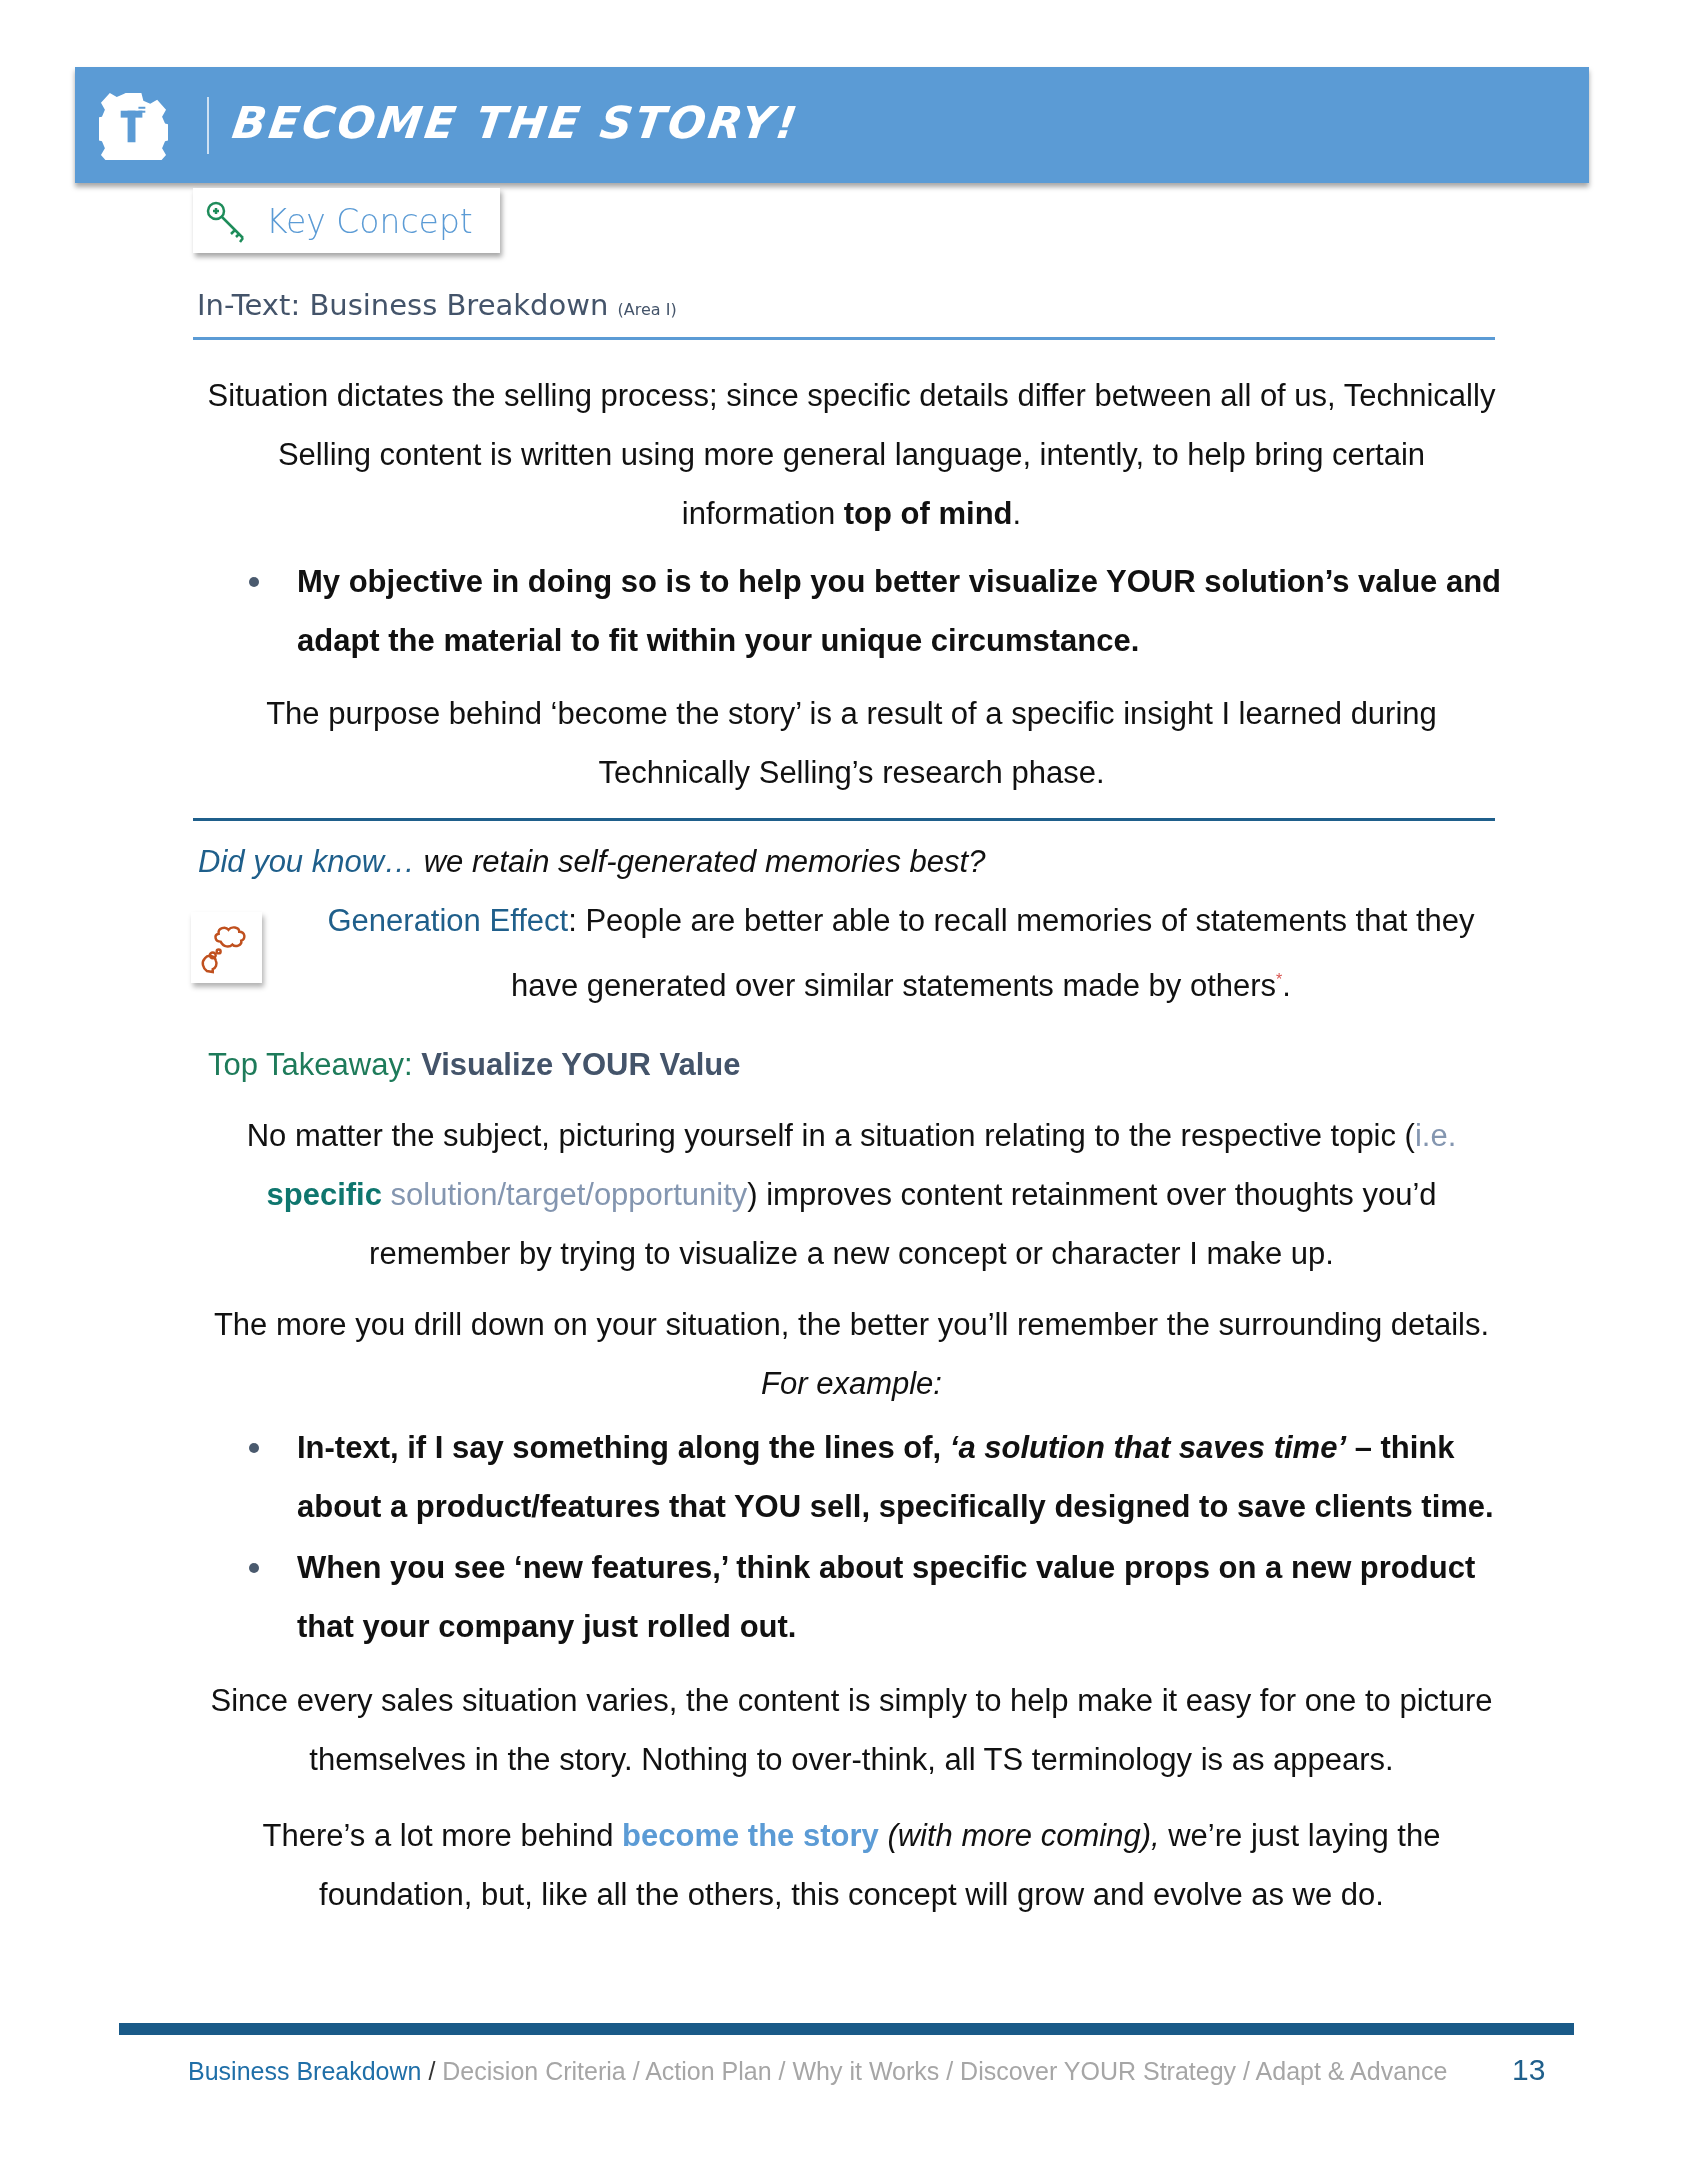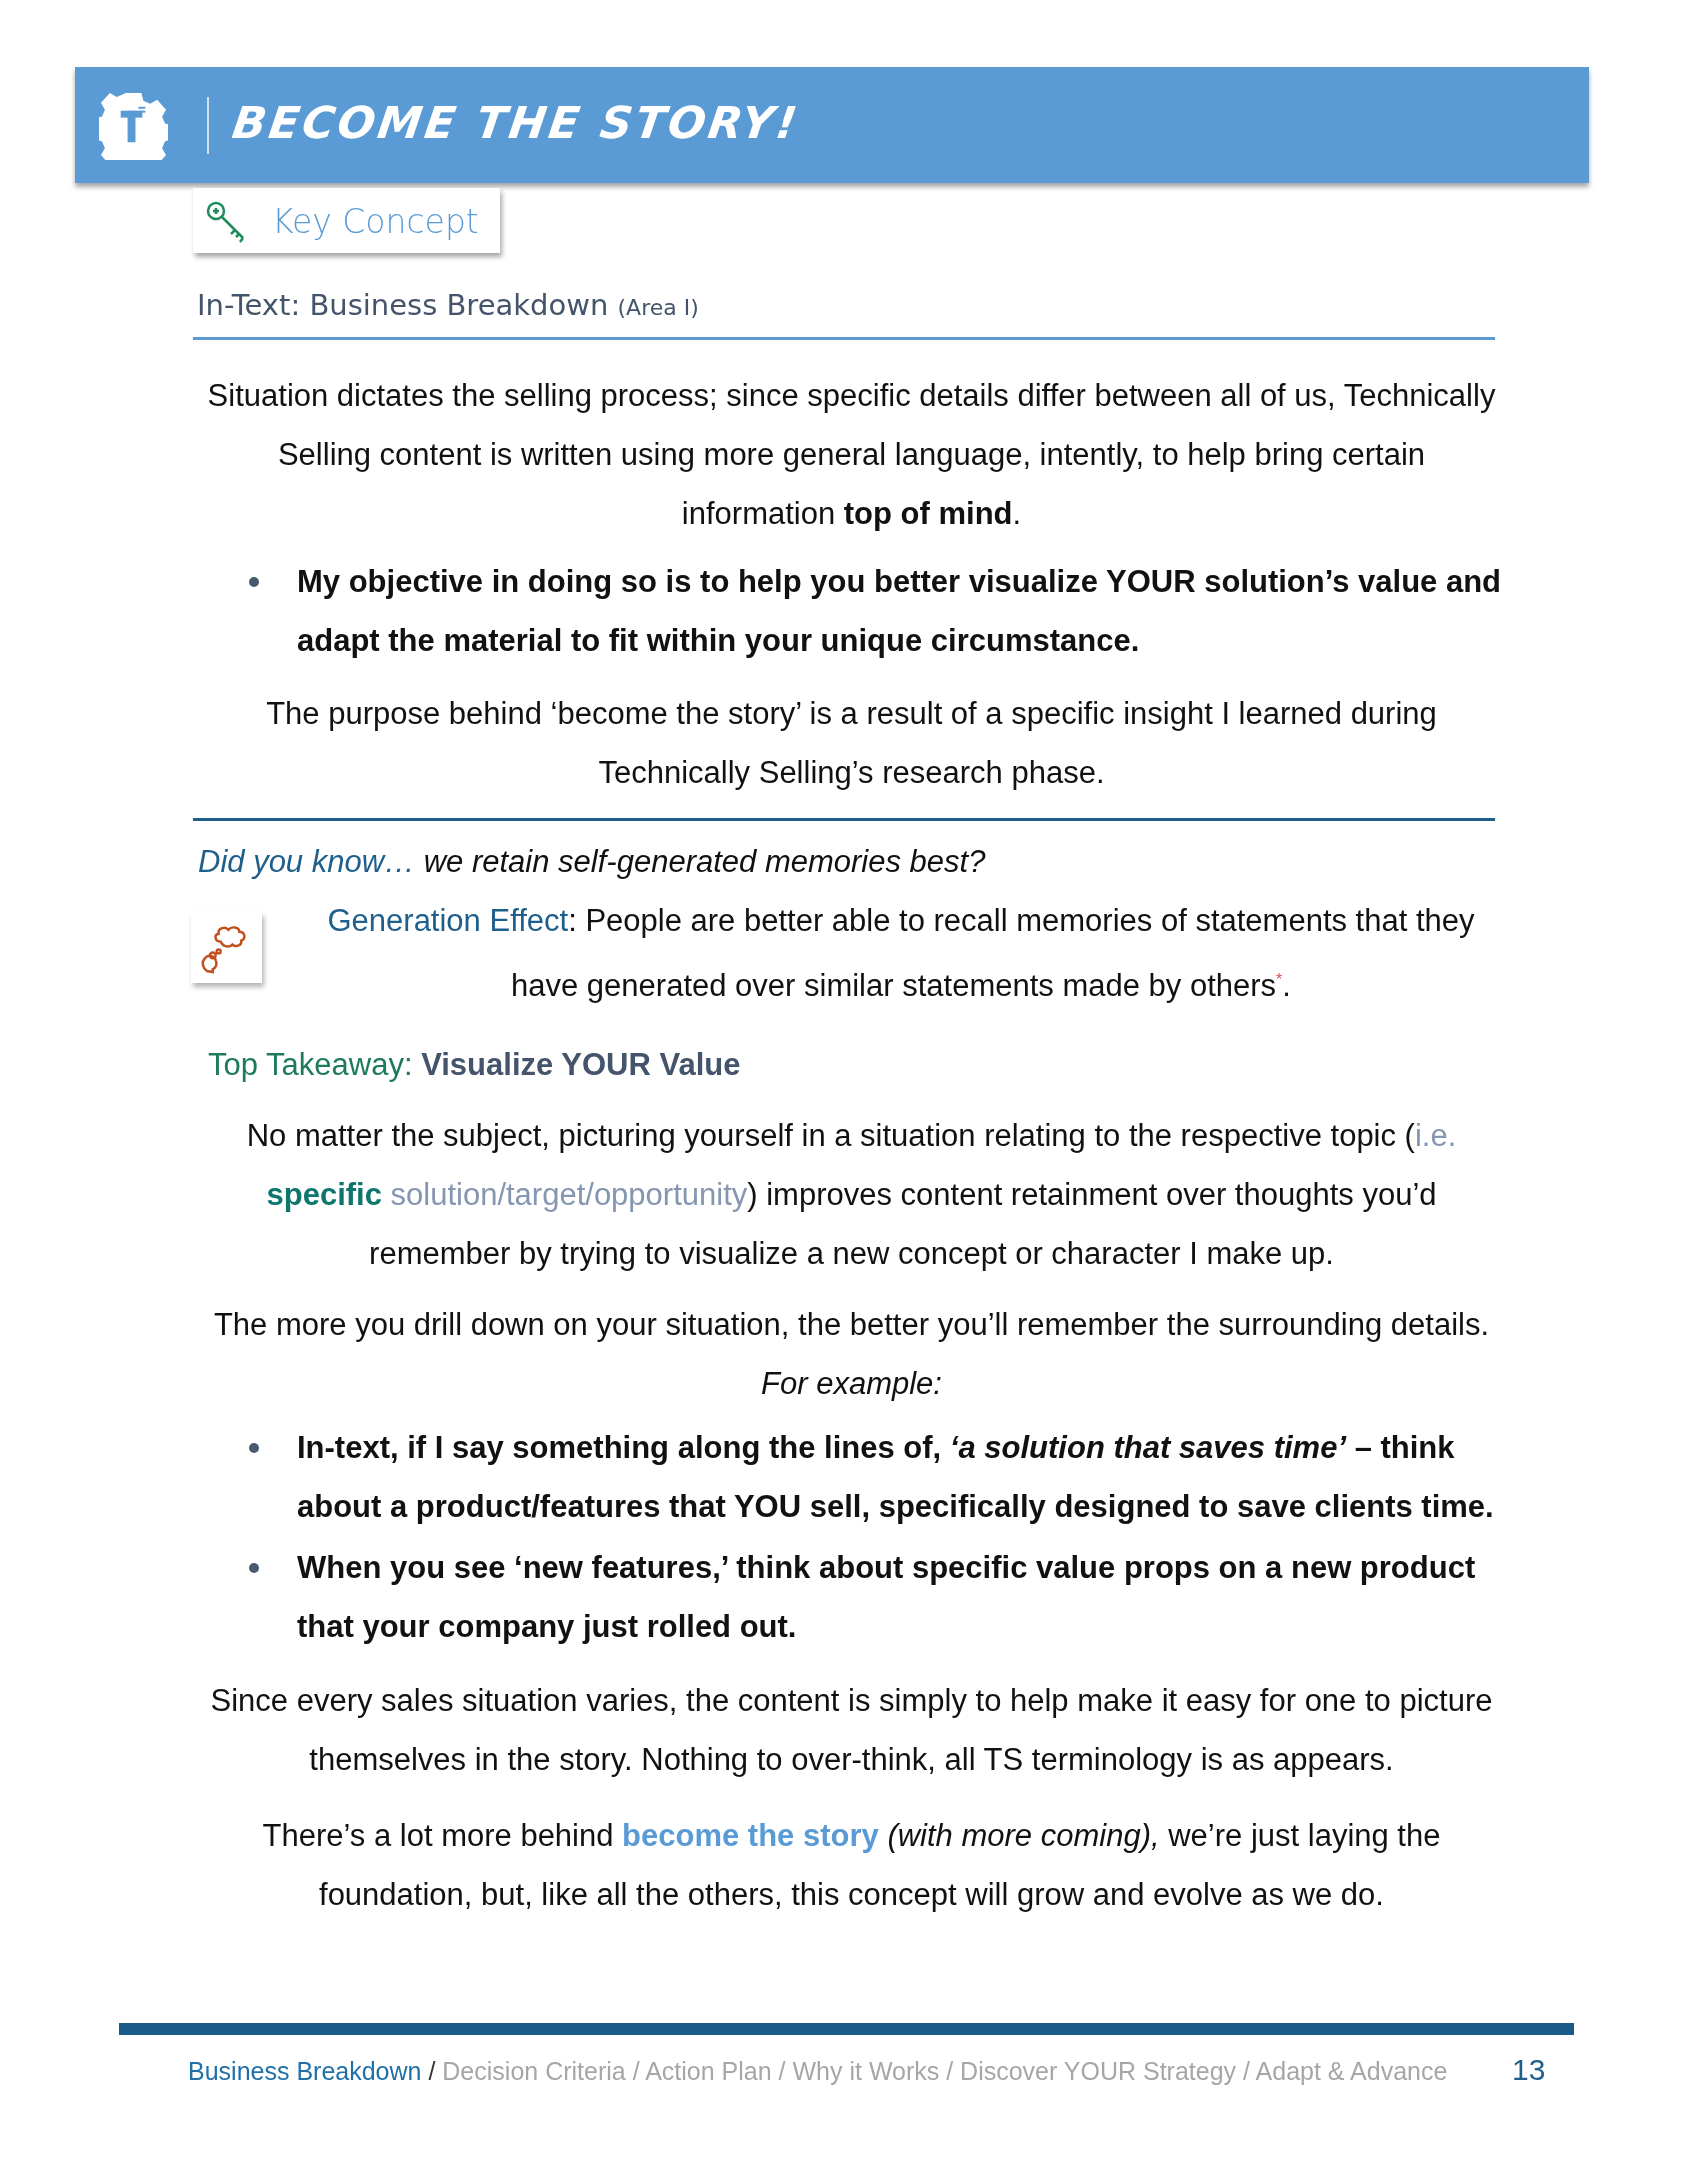--- a/index.html
+++ b/index.html
@@ -16,26 +16,26 @@
   .header-title {
     position: absolute; left: 158px; top: 30px; color: #ffffff;
     font-family: "DejaVu Sans", sans-serif; font-weight: bold; font-style: italic;
     font-size: 44px; letter-spacing: 3px; transform: skewX(-8deg);
   }
   .key-box {
     position: absolute; left: 193px; top: 188px; width: 307px; height: 65px;
     background: #fff; box-shadow: 2px 4px 5px rgba(0,0,0,0.35);
   }
   .key-icon { position: absolute; left: 12px; top: 12px; width: 46px; height: 44px; }
-  .key-label { position: absolute; left: 79px; top: 14px; font-size: 33px; color: #5b9bd5; font-family: "DejaVu Sans", sans-serif; font-weight: 300; }
+  .key-label { position: absolute; left: 73px; top: 14px; font-size: 33px; color: #5b9bd5; font-family: "DejaVu Sans", sans-serif; font-weight: 300; }
   .subhead {
     position: absolute; left: 197px; top: 288px; font-size: 29px; color: #44546a;
     font-family: "DejaVu Sans", sans-serif;
   }
-  .subhead .small { font-size: 22px; margin-top: 12px; }
+  .subhead .small { font-size: 16px; margin-top: 12px; }
   .rule-light { position: absolute; left: 193px; top: 337px; width: 1302px; height: 3px; background: #5b9bd5; }
   .rule-dark { position: absolute; left: 193px; top: 818px; width: 1302px; height: 3px; background: #1f5f8b; }
   .para { position: absolute; left: 198px; width: 1307px; font-size: 31px; line-height: 59px; color: #111; text-align: center; }
   .para b { font-weight: bold; }
   .bullet-row { position: absolute; left: 198px; width: 1307px; font-size: 31px; line-height: 59px; }
   .bullet-dot {
     position: absolute; left: 51px; top: 25px; width: 10px; height: 10px; border-radius: 50%; background: #4a5a6e;
   }
   .bullet-text { position: absolute; left: 99px; width: 1208px; font-weight: bold; }
   .didyou { position: absolute; left: 198px; top: 832px; font-size: 31px; line-height: 59px; font-style: italic; }

